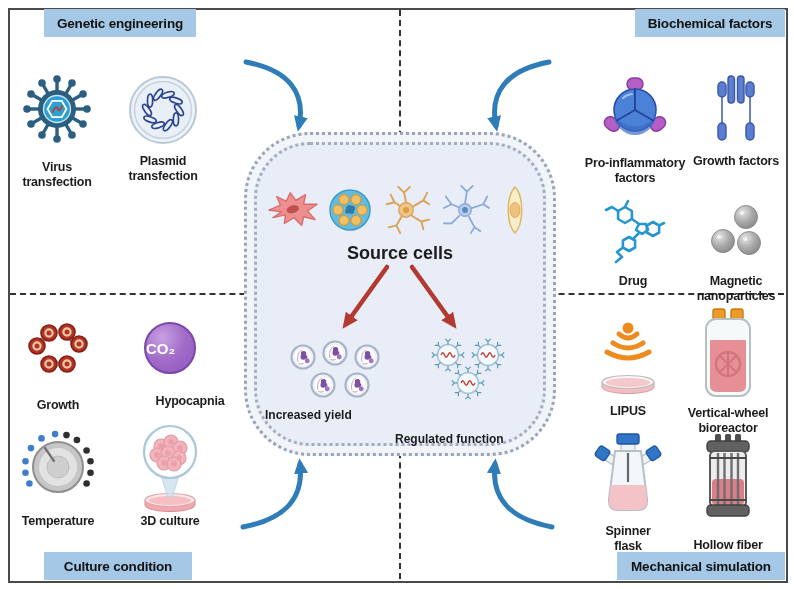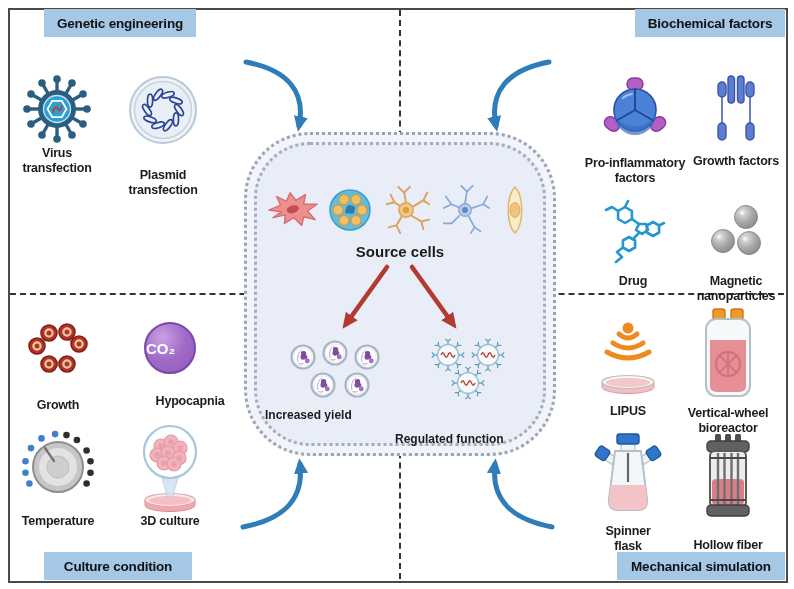--- a/index.html
+++ b/index.html
@@ -10,21 +10,21 @@
   .hline{position:absolute;top:293px;left:10px;width:774px;height:0;border-top:2.5px dashed #323232;z-index:1;}
   .hdr{position:absolute;height:28px;background:#a5c8e6;display:flex;align-items:center;justify-content:center;
        font-weight:bold;font-size:13.5px;color:#121212;z-index:6;letter-spacing:-0.2px;margin-left:35px;}
   .center-box{position:absolute;left:244px;top:132px;width:312px;height:324px;border-radius:66px;
        background:#f1f4f9;border:3px dotted #9aa4b6;box-sizing:border-box;z-index:2;}
   .center-inner{position:absolute;left:7px;top:7px;right:7px;bottom:7px;border-radius:56px;
        background:#e8edf8;border:3px dotted #a3adbe;box-sizing:border-box;}
   .cells-row{position:absolute;left:268px;top:184px;width:264px;display:flex;justify-content:space-between;
        align-items:center;z-index:4;}
   .src-label{position:absolute;left:300px;top:243px;width:200px;text-align:center;font-weight:bold;
-       font-size:15px;z-index:4;}
+       font-size:18px;z-index:4;}
   .outcome{position:absolute;text-align:left;font-weight:bold;font-size:12px;z-index:4;}
   .item{position:absolute;display:flex;flex-direction:column;align-items:center;z-index:4;}
   .item svg{display:block;}
   .ilabel{font-weight:bold;font-size:12.5px;line-height:1.18;text-align:center;letter-spacing:-0.2px;}
   .co2-ball{width:52px;height:52px;border-radius:50%;
        background:radial-gradient(circle at 34% 28%, #c9a0e2 0%, #a06cc8 48%, #9257bd 100%);
        border:2.5px solid #7b47a8;box-sizing:border-box;display:flex;align-items:center;justify-content:flex-start;
        color:#fff;font-weight:bold;font-size:15px;}
   .overlay{position:absolute;left:0;top:0;z-index:5;pointer-events:none;}
   svg.part{overflow:visible;}
@@ -178,41 +178,41 @@
           <circle cx="-15" cy="-26" r="3.8"></circle>
         <circle cx="0" cy="-30" r="3.8"></circle>
           <circle cx="15" cy="-26" r="3.8"></circle>
           <circle cx="26" cy="-15" r="3.8"></circle>
       </g>
       <circle r="19" fill="#2b5e80"></circle>
       <circle r="13.5" fill="#2e9fd3" stroke="#bfe3f2" stroke-width="1.4"></circle>
       <polygon points="9.5,0 4.75,8.2 -4.75,8.2 -9.5,0 -4.75,-8.2 4.75,-8.2" fill="none" stroke="#ffffff" stroke-width="1.8"></polygon>
       <path d="M-4,3 C-3,-2 0,-3 1,0 C2,3 4,1 5,-3" stroke="#c0392b" stroke-width="1.6" fill="none" stroke-linecap="round"></path>
     </svg>
-    <div class="ilabel" style="max-width:90px;">Virus transfection</div>
+    <div class="ilabel" style="max-width:90px;margin-top:14px;">Virus transfection</div>
   </div>
 
   <div class="item" style="left:110px;top:74px;width:106px;">
     <svg class="part" width="72" height="72" viewBox="-36 -36 72 72">
       <circle r="33" fill="#eef3f8" stroke="#b9c7d6" stroke-width="2"></circle>
       <circle r="28.5" fill="#e9eff6" stroke="#c6d2de" stroke-width="1.5"></circle>
       <g stroke="#2b4590" stroke-width="1.7" fill="none">
         <ellipse transform="rotate(0) translate(16 0) rotate(55)" rx="6.5" ry="2.6"></ellipse>
         <ellipse transform="rotate(36) translate(16 0) rotate(55)" rx="6.5" ry="2.6"></ellipse>
         <ellipse transform="rotate(72) translate(16 0) rotate(55)" rx="6.5" ry="2.6"></ellipse>
         <ellipse transform="rotate(108) translate(16 0) rotate(55)" rx="6.5" ry="2.6"></ellipse>
         <ellipse transform="rotate(144) translate(16 0) rotate(55)" rx="6.5" ry="2.6"></ellipse>
         <ellipse transform="rotate(180) translate(16 0) rotate(55)" rx="6.5" ry="2.6"></ellipse>
         <ellipse transform="rotate(216) translate(16 0) rotate(55)" rx="6.5" ry="2.6"></ellipse>
         <ellipse transform="rotate(252) translate(16 0) rotate(55)" rx="6.5" ry="2.6"></ellipse>
         <ellipse transform="rotate(288) translate(16 0) rotate(55)" rx="6.5" ry="2.6"></ellipse>
         <ellipse transform="rotate(324) translate(16 0) rotate(55)" rx="6.5" ry="2.6"></ellipse>
       </g>
     </svg>
-    <div class="ilabel" style="max-width:92px;margin-top:22px;">Plasmid transfection</div>
+    <div class="ilabel" style="max-width:92px;margin-top:8px;">Plasmid transfection</div>
   </div>
 
   <div class="item" style="left:576px;top:74px;width:118px;">
     <svg class="part" width="72" height="72" viewBox="-36 -36 72 72">
       <g fill="#b55ec6" stroke="#8a3d9e" stroke-width="1.5">
         <rect x="-8" y="-32" width="16" height="12" rx="6"></rect>
         <rect x="-8" y="-6" width="16" height="12" rx="6" transform="translate(-23,14) rotate(38)"></rect>
         <rect x="-8" y="-6" width="16" height="12" rx="6" transform="translate(23,14) rotate(-38)"></rect>
       </g>
       <circle r="21" fill="#4b82d8" stroke="#2a4fa0" stroke-width="1.6"></circle>

